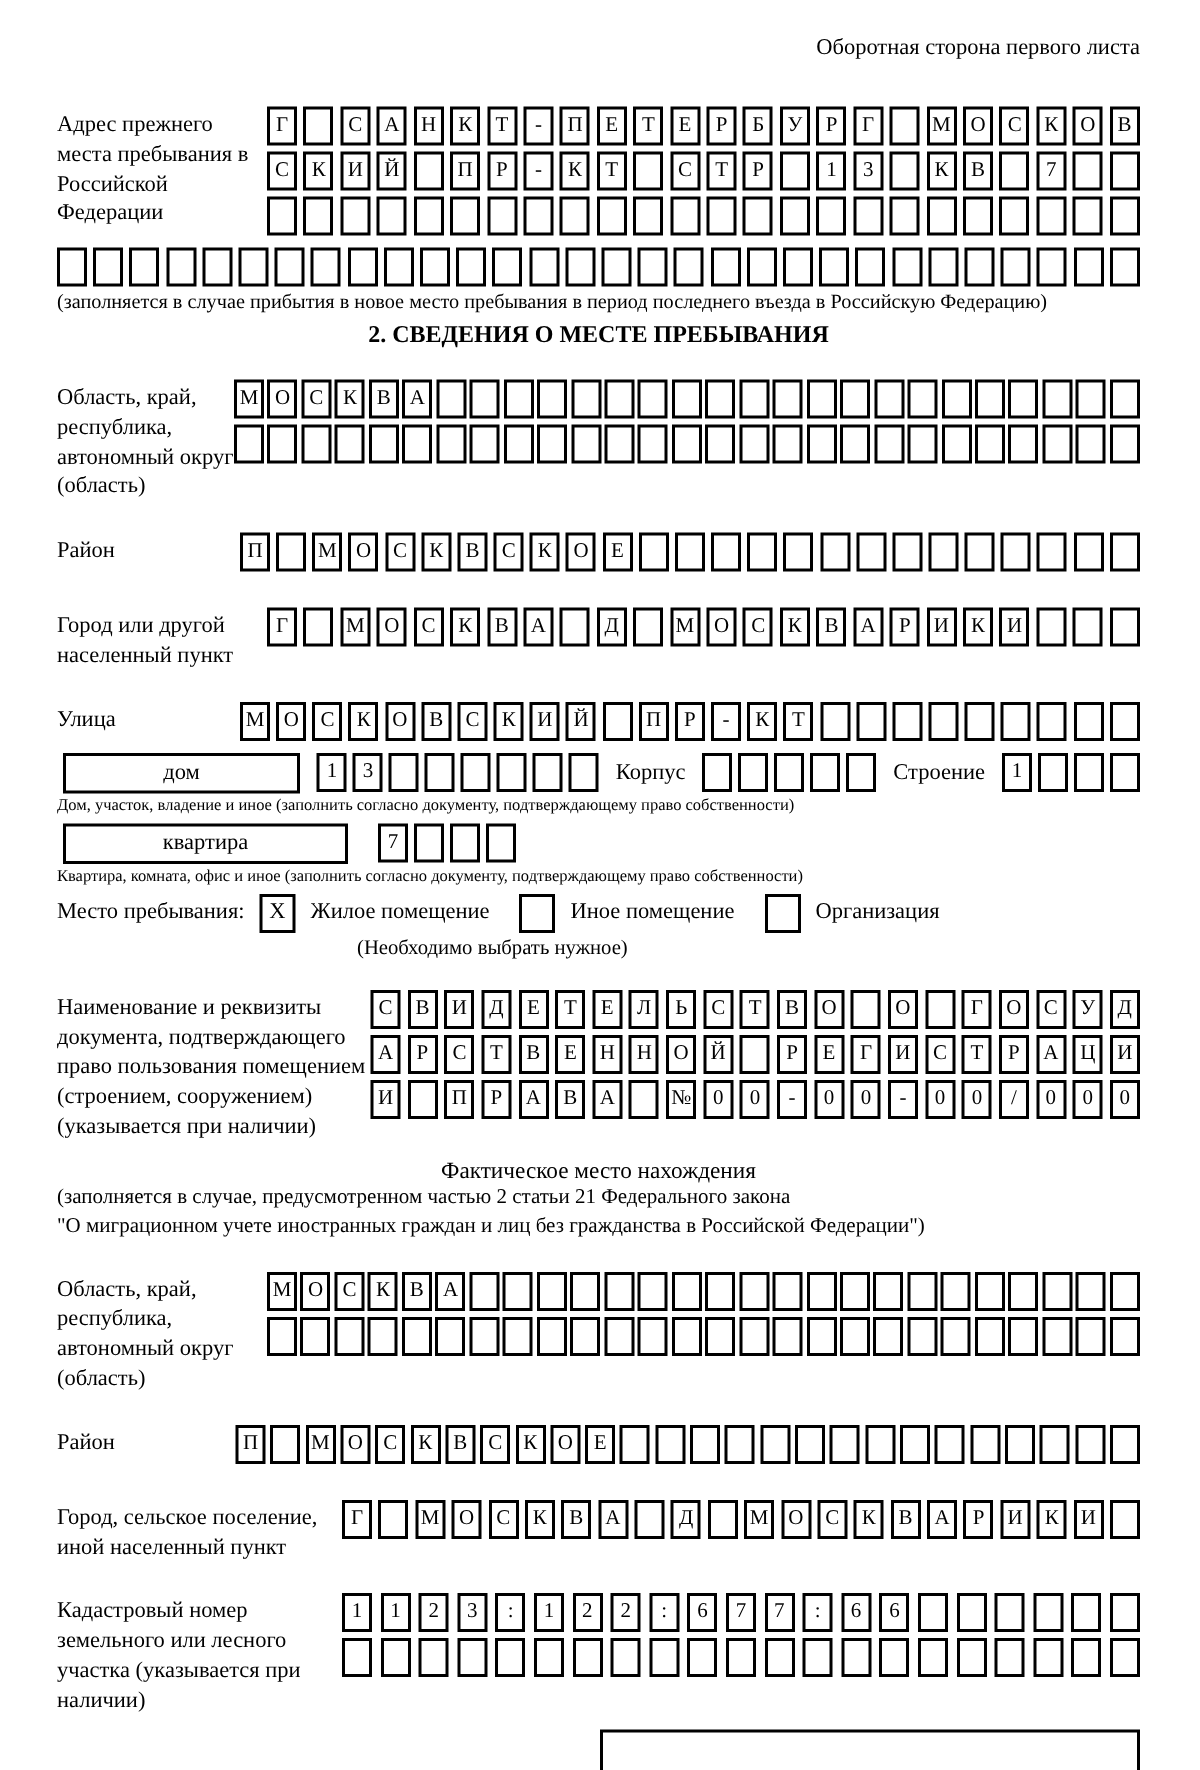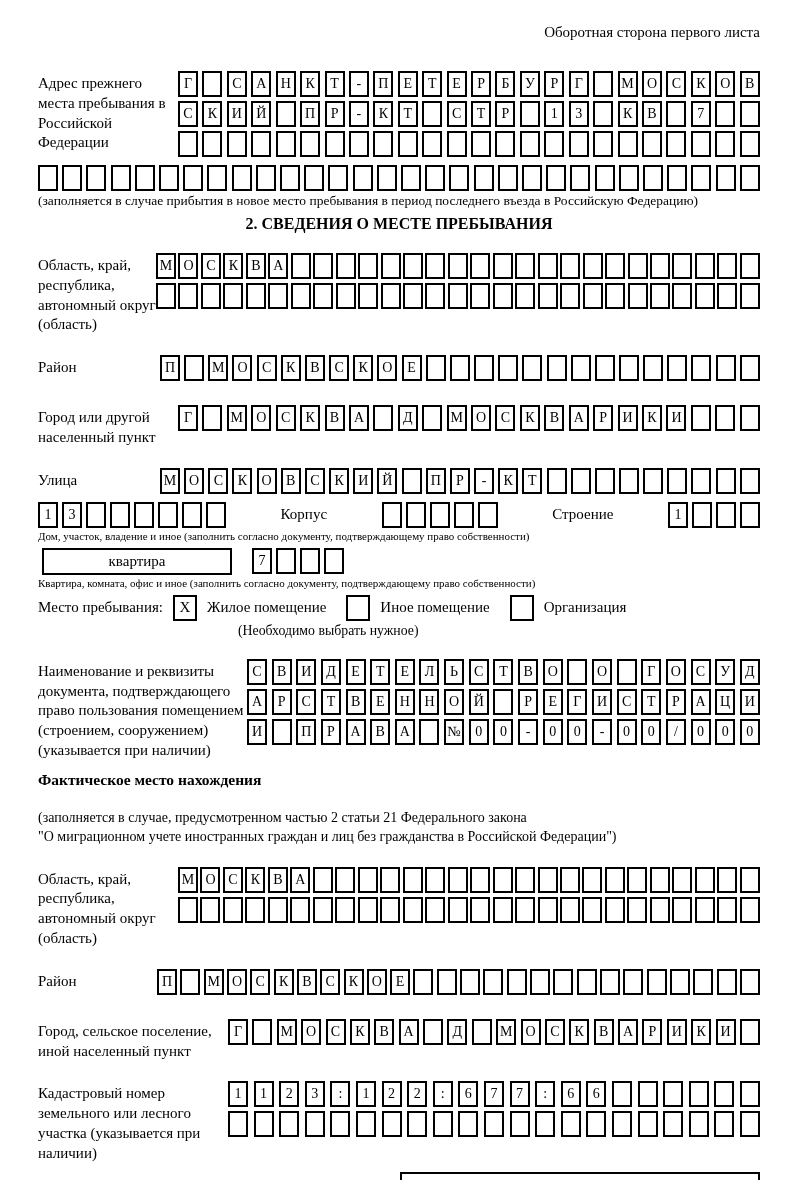--- a/index.html
+++ b/index.html
@@ -32,21 +32,21 @@
   .kv-box { width: 190px; margin-left: 4px; }
   .inline-lbl { font-size: 15px; }
   .caption { font-size: 11px; margin: 2px 0 6px; }
 
   .stayrow { display: flex; align-items: center; gap: 10px; margin: 4px 0 2px; }
   .cbox { width: 24px; height: 26px; border: 2px solid #000; display: flex;
     align-items: center; justify-content: center; font-size: 15px; }
   .gap-lg { margin-left: 10px; }
   .choose-note { font-size: 13.8px; margin: 0 0 6px 200px; }
 
-  .title-b { font-weight: bold; font-size: 15.5px; margin: 10px 0 20px; }
+  .title-b { text-align: center; font-weight: normal; font-size: 15.5px; margin: 10px 0 0; }
   .note-c { text-align: left; font-size: 14px; line-height: 1.35; }
   .note-c.last { margin-bottom: 8px; }
 
   .stamp-wrap { width: 360px; margin-left: auto; margin-top: 8px; }
   .stamp-box { width: 360px; height: 175px; border: 2px solid #000; }
 </style>
 </head>
 <body>
 
 <div class="page">
@@ -328,20 +328,21 @@
           <div class="cell"></div>
           <div class="cell"></div>
           <div class="cell"></div>
           <div class="cell"></div>
           <div class="cell"></div>
         </div>
     </div>
   </div>
 
   <div class="houserow">
+    <div class="namedbox dom-box">дом</div>
     <div class="cellgroup">
         <div class="cell">1</div>
         <div class="cell">3</div>
         <div class="cell"></div>
         <div class="cell"></div>
         <div class="cell"></div>
         <div class="cell"></div>
         <div class="cell"></div>
         <div class="cell"></div>
       </div>

